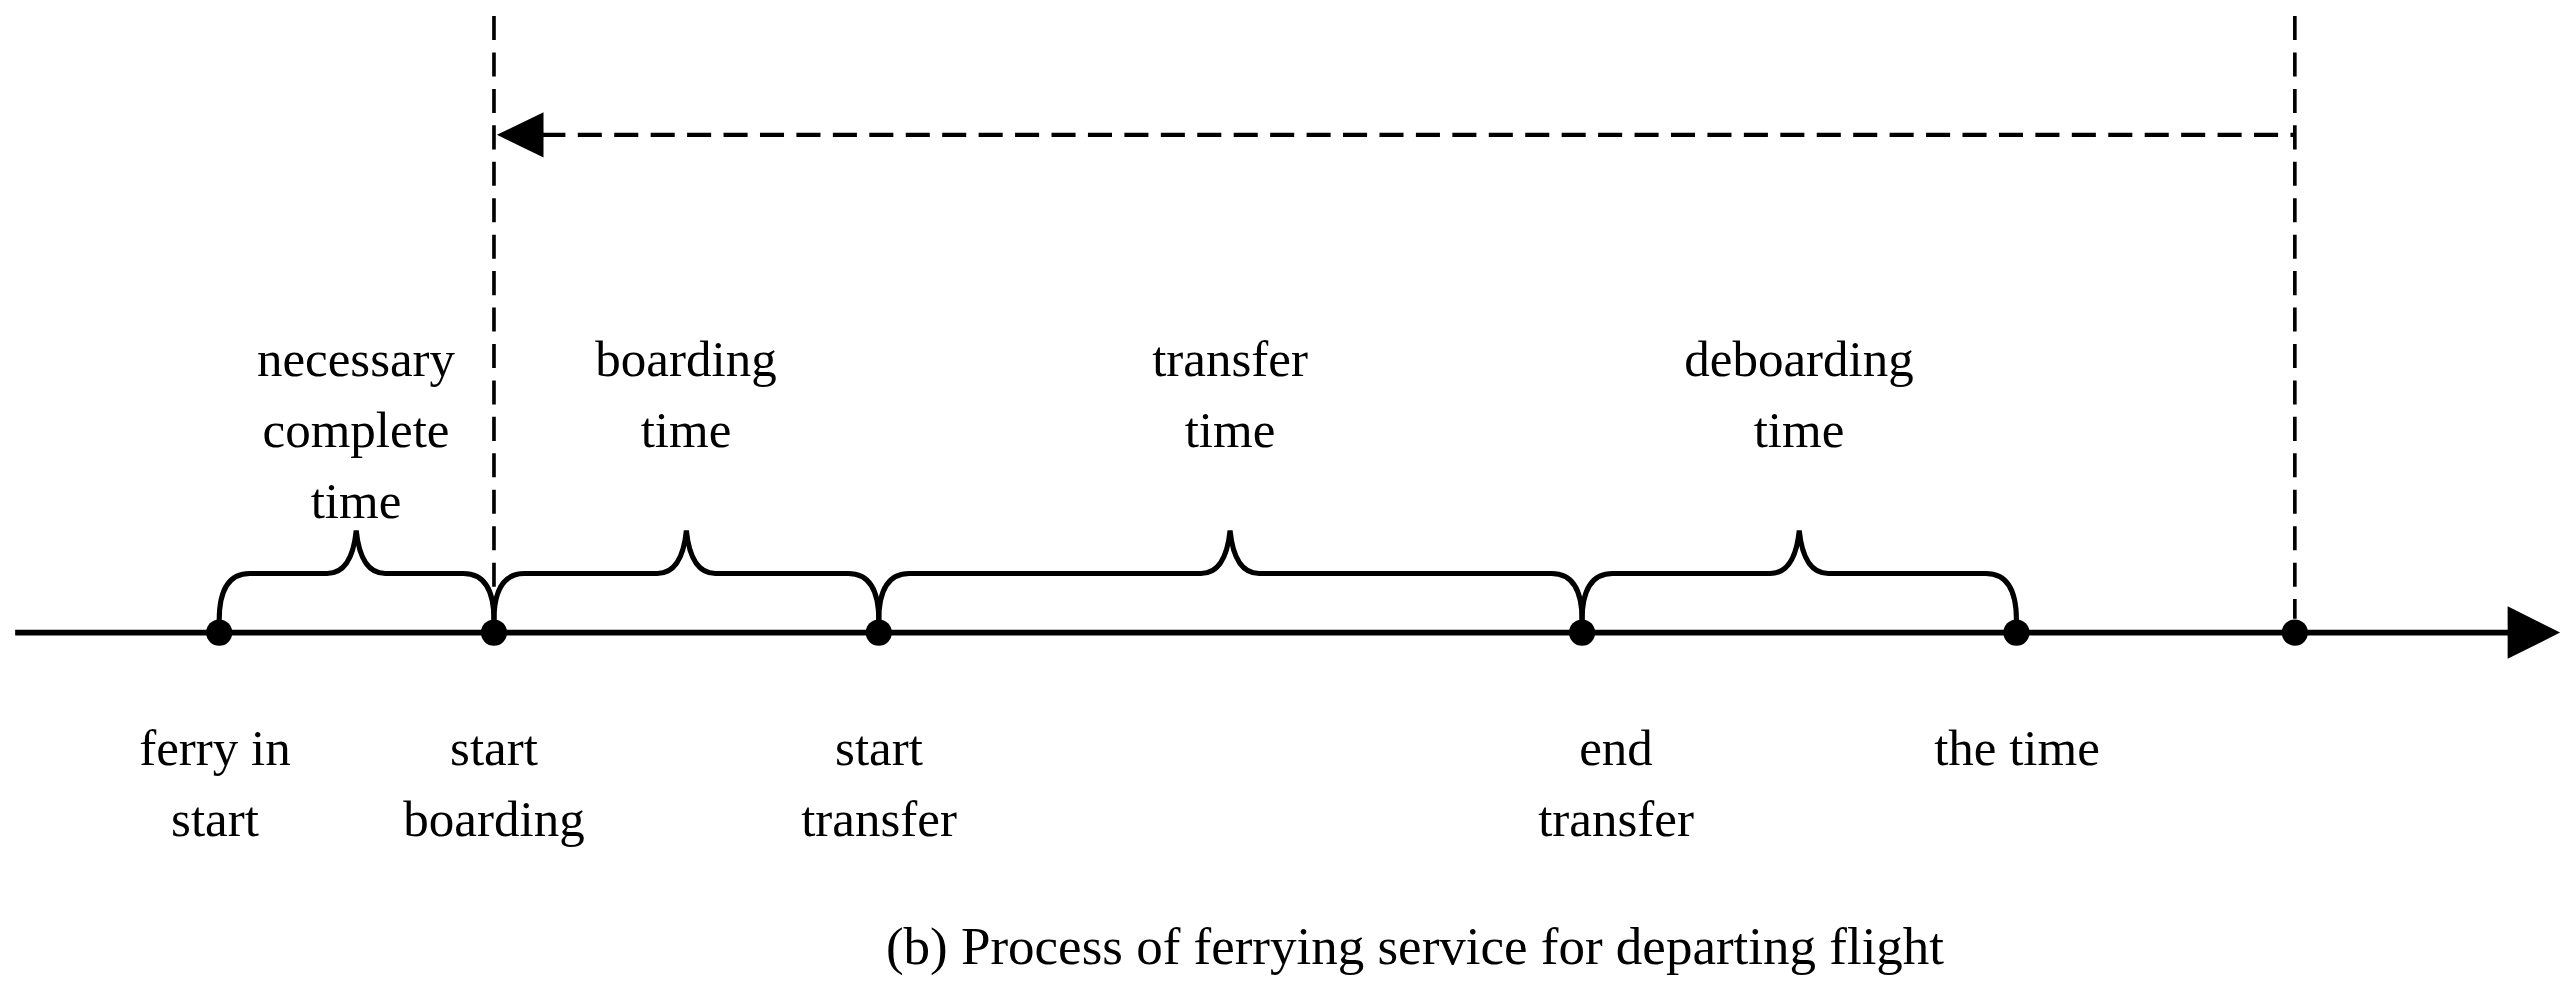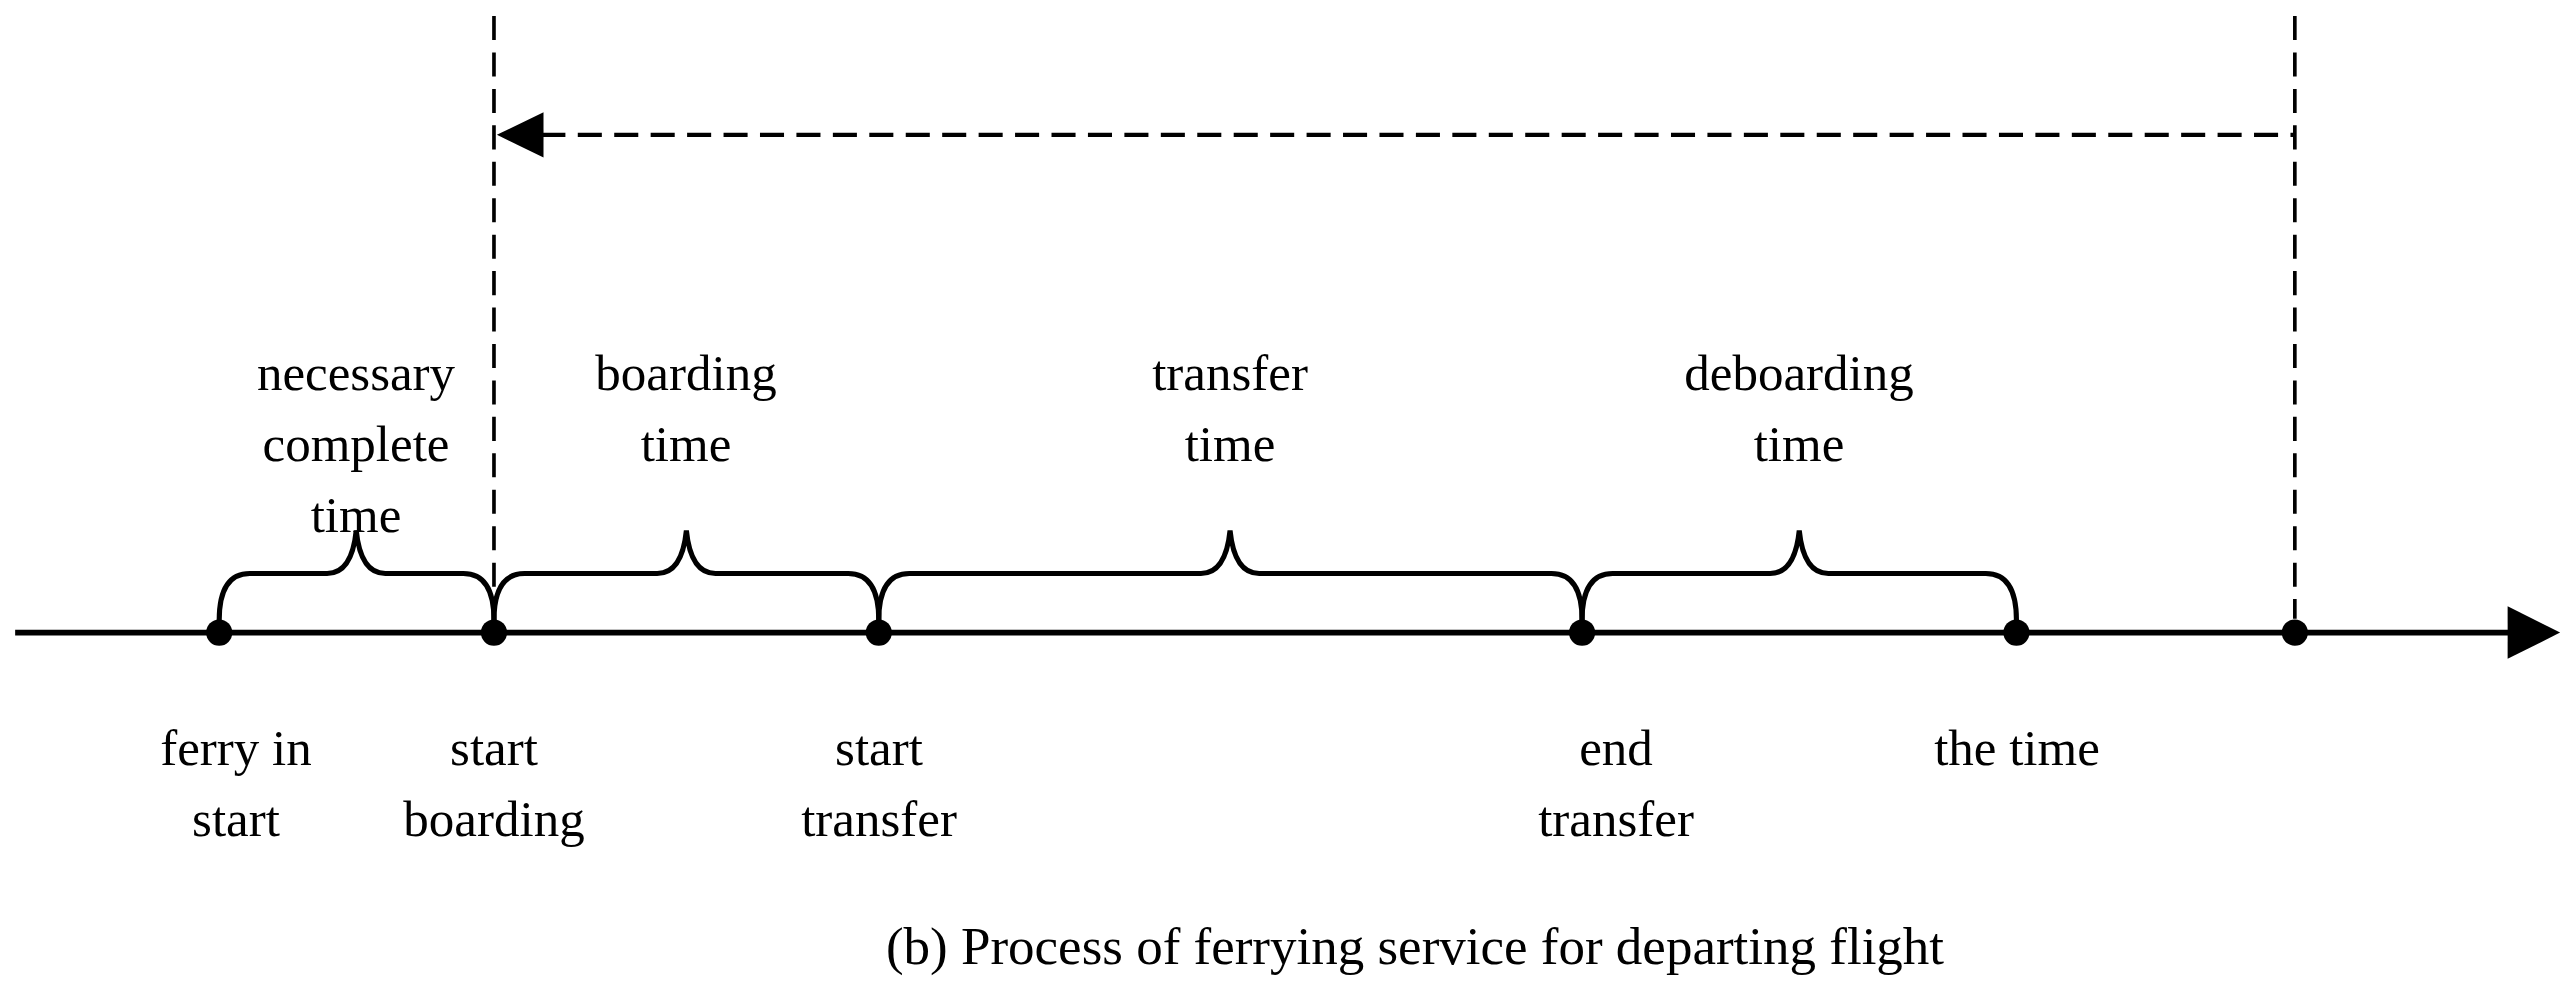--- a/index.html
+++ b/index.html
@@ -26,21 +26,21 @@
   .label {
     position: absolute;
     text-align: center;
     transform: translateX(-50%);
     font-size: 51px;
     line-height: 71px;
     white-space: nowrap;
     color: #000000;
   }
   .label span { display: block; }
-  .dur-label { top: 338px; }
+  .dur-label { top: 324px; }
   .evt-label { top: 713px; }
   .ref-label {
     position: absolute;
     top: 36px;
     right: 327px;
     font-size: 51px;
     line-height: 63px;
     white-space: nowrap;
     text-align: right;
   }
@@ -96,21 +96,21 @@
   </div>
   <div class="label dur-label" style="left:1230px">
     <span>transfer</span>
     <span>time</span>
   </div>
   <div class="label dur-label" style="left:1799px">
     <span>deboarding</span>
     <span>time</span>
   </div>
 
-  <div class="label evt-label" style="left:236px">
+  <div class="label evt-label" style="left:215px">
     <span>ferry in</span>
     <span>start</span>
   </div>
   <div class="label evt-label" style="left:494px">
     <span>start</span>
     <span>boarding</span>
   </div>
   <div class="label evt-label" style="left:879px">
     <span>start</span>
     <span>transfer</span>

